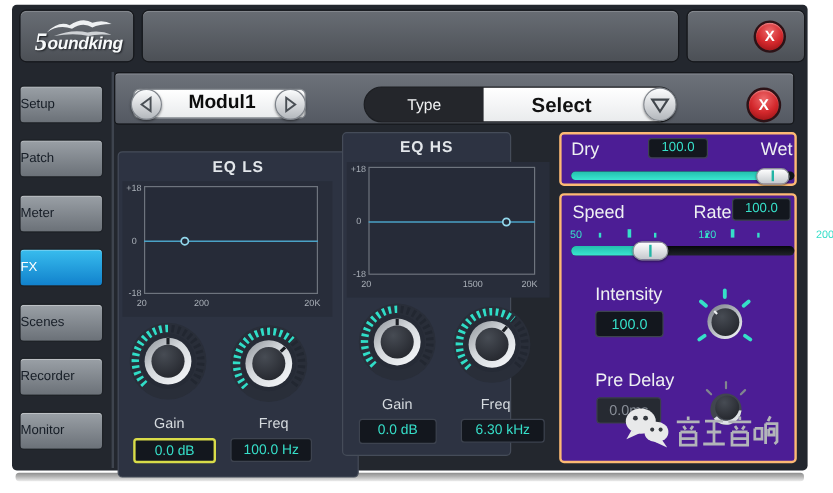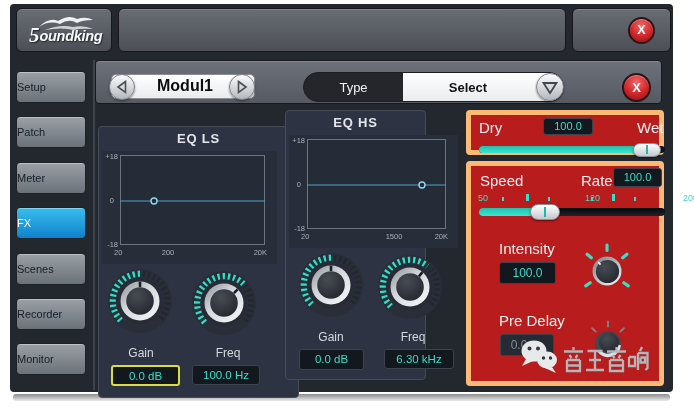--- a/index.html
+++ b/index.html
@@ -9,22 +9,22 @@
   .bar { position:absolute; border-radius:6px;
     background:linear-gradient(#686d74, #4c5056);
     border:1px solid #16181c; box-shadow:inset 0 1px 0 rgba(255,255,255,0.18); }
   .sbtn { position:absolute; left:6px; width:70px; height:32px; border-radius:4px;
     background:linear-gradient(#9aa0a6, #6b7178); border:1px solid #1e2227;
     box-shadow:inset 0 1px 0 rgba(255,255,255,0.35);
     color:#161d26; font-size:11px; text-align:left; line-height:30px; }
   .sbtn.active { background:linear-gradient(#38bdee, #1181cc); color:#ffffff; }
   .panel { position:absolute; border-radius:4px; background:#2d3342;
     border:1px solid #454c59; }
-  .rpanel { position:absolute; border-radius:4px; background:#b91c1c;
-    border:5px solid #fdba74; }
+  .rpanel { position:absolute; border-radius:4px; background:#4c1d95;
+    border:2px solid #fdba74; }
   .vbox { position:absolute; background:#13171e; border:1px solid #3d434f;
     border-radius:3px; color:#36dfc9; font-size:11.5px; text-align:center; }
   .lbl { position:absolute; color:#eef0f2; font-size:15px; }
   .axl { position:absolute; color:#aab0b8; font-size:7.5px; }
   .redx { position:absolute; border-radius:50%;
     background:radial-gradient(circle at 50% 30%, #ee6a6c, #d3282c 52%, #901013 96%);
     border:2px solid #2c1317; color:#fff; text-align:center;
     box-shadow:inset 0 1px 1px rgba(255,255,255,0.35); }
   .silver { position:absolute; border-radius:50%;
     background:linear-gradient(#fbfcfd, #b4b8bd); border:1px solid #7e838a;
@@ -85,21 +85,21 @@
         </svg>
       </div>
 <div class="silver" style="left:133px; top:13px; width:26px; height:26px;">
 <svg width="26" height="26" viewBox="0 0 26 26" style="position:absolute;left:-1px;top:-1px;">
           <polygon points="9.5,7.5 17,13 9.5,18.5" fill="#d7dadd" stroke="#4a4f55" stroke-width="1.6"></polygon>
         </svg>
       </div>
 <div style="position:absolute; left:207px; top:11px; width:261px; height:30px; border-radius:15px; background:#24262b; overflow:hidden; border:1px solid #1c1e22;">
 <div style="position:absolute; left:99px; top:0; width:162px; height:30px; background:linear-gradient(#ffffff,#e8eaec);"></div>
 <div style="position:absolute; left:0; top:0; width:99px; height:30px; color:#f2f3f4; font-size:13px; text-align:center; line-height:29px;">Type</div>
-<div style="position:absolute; left:99px; top:0; width:130px; height:30px; color:#121212; font-size:13px; font-weight:bold; text-align:center; line-height:29px;">Select</div>
+<div style="position:absolute; left:99px; top:0; width:130px; height:30px; color:#121212; font-size:17px; font-weight:bold; text-align:center; line-height:29px;">Select</div>
 </div>
 <div class="silver" style="left:440px; top:12px; width:28px; height:28px;">
 <svg width="28" height="28" viewBox="0 0 28 28" style="position:absolute;left:-1px;top:-1px;">
           <polygon points="7.5,10 20.5,10 14,20" fill="#d7dadd" stroke="#42474d" stroke-width="1.8"></polygon>
         </svg>
       </div>
 <div class="redx" style="left:526px; top:12px; width:29px; height:29px; font-size:13px; font-weight:bold; line-height:25px;">X</div>
 </div>
 <div class="panel" style="left:88px; top:106px; width:201px; height:272px;margin-top:16px;">
       <div style="position:absolute; left:0; top:4px; width:100%; text-align:center; color:#e2e6ea; font-size:13px; font-weight:bold; letter-spacing:0.8px;">EQ&nbsp;LS</div>

